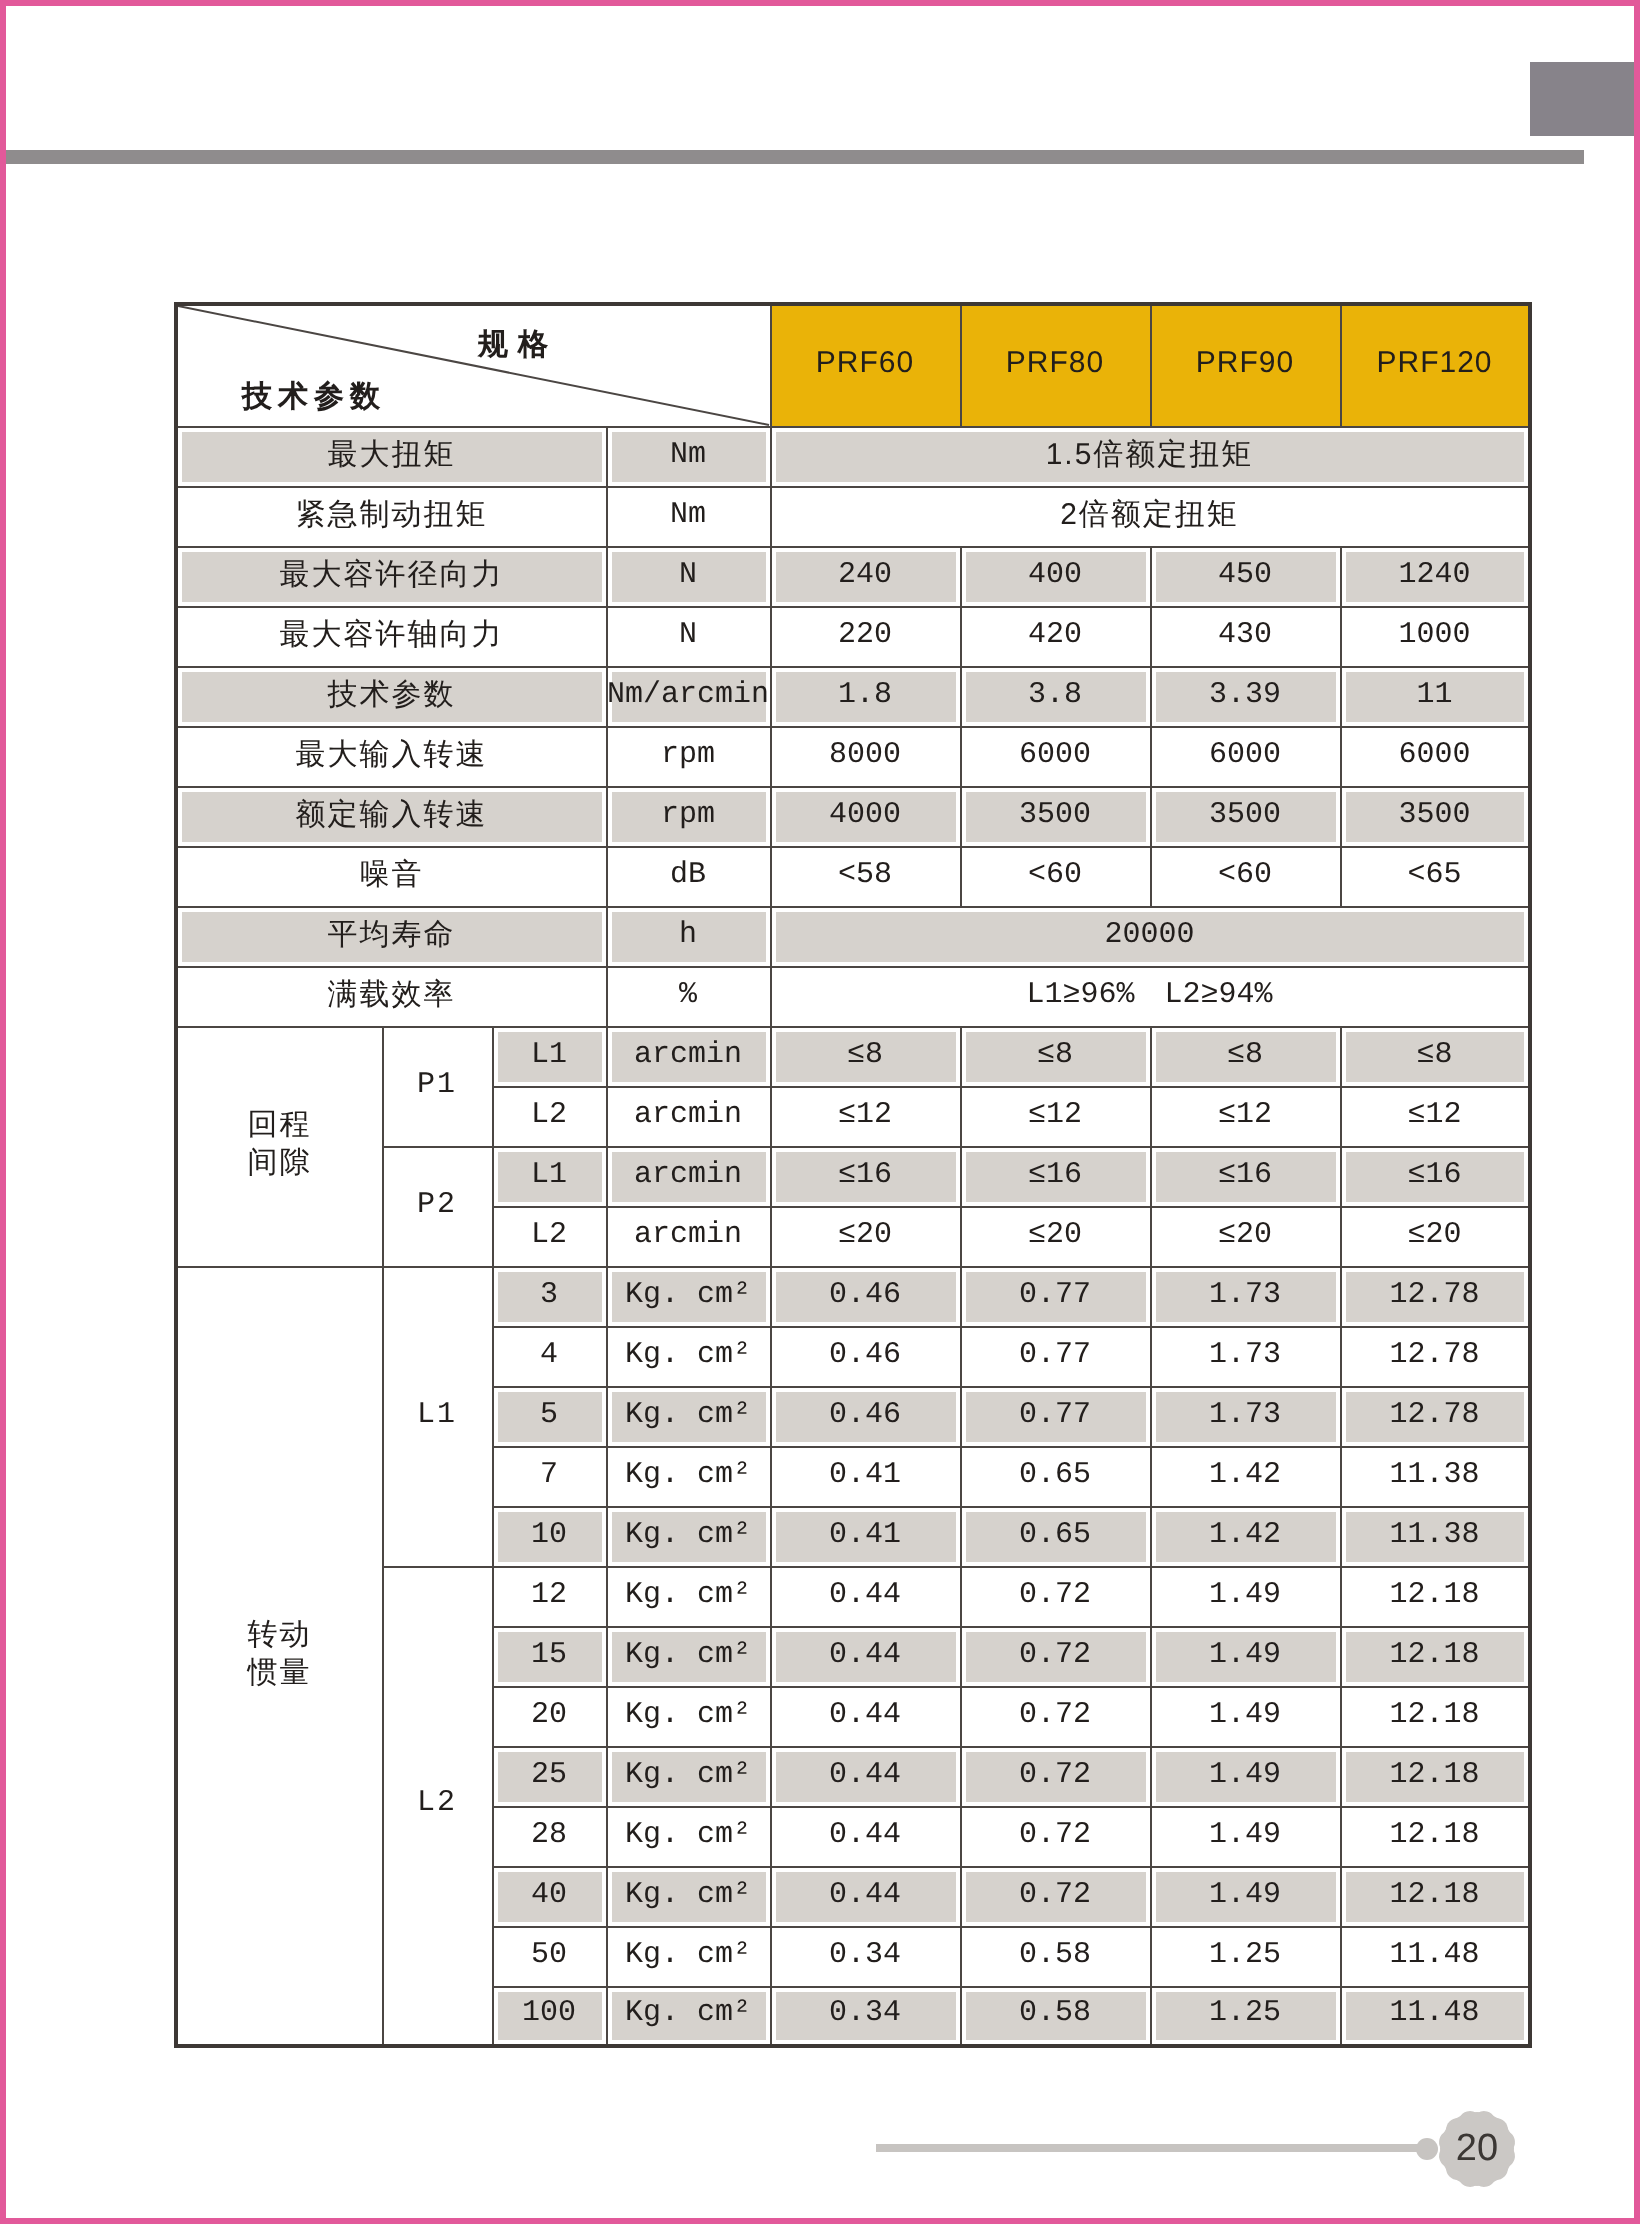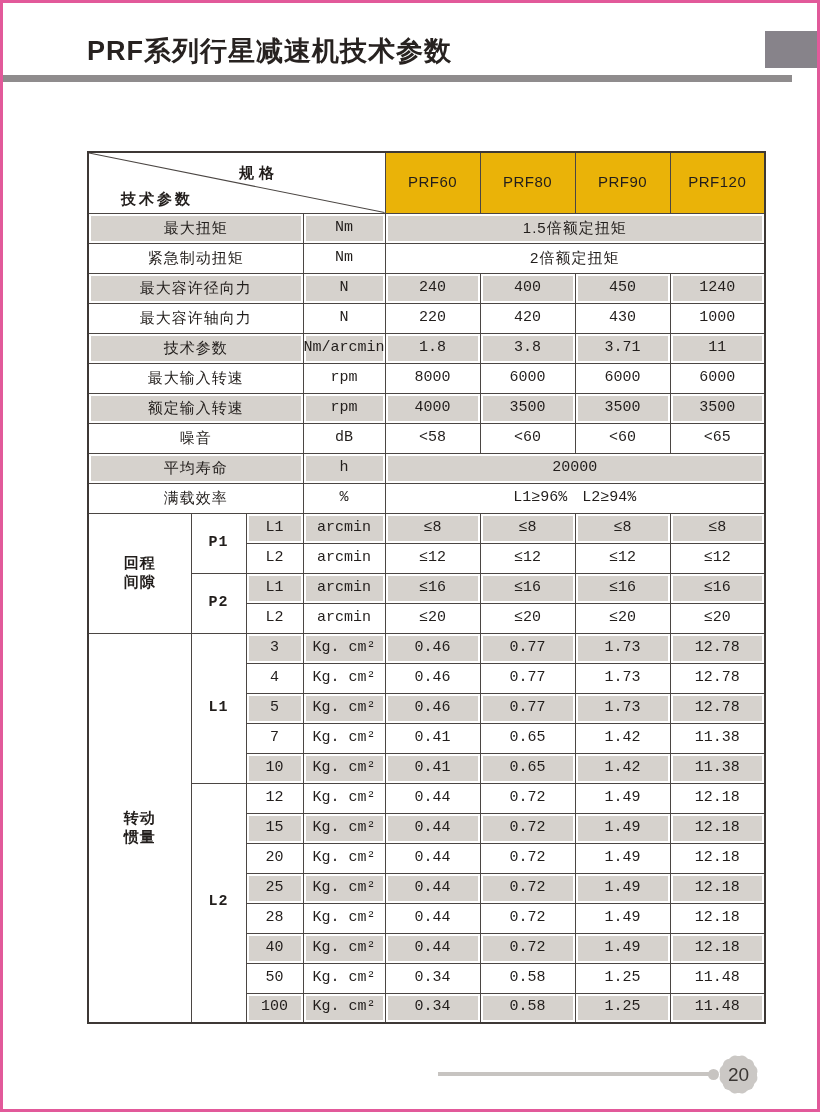--- a/index.html
+++ b/index.html
@@ -23,21 +23,21 @@
   table.spec td{
     border:1px solid #4b4643;text-align:center;vertical-align:middle;padding:0;
     font-size:15px;line-height:1.25;overflow:hidden;
   }
   tr.hdr{height:61px;}
   tr.row{height:30px;}
   td.cn{font-weight:normal;letter-spacing:1px;font-family:"Liberation Sans",sans-serif;}
   td.val,td.sub{font-family:"Liberation Mono","Liberation Sans",monospace;}
   td.unit{font-family:Liberation Mono, monospace;font-size:14px;}
   td.grp{font-family:"Liberation Mono","Liberation Sans",monospace;background:#fff;
-         white-space:pre-line;font-weight:bold;letter-spacing:1px;line-height:1.7;}
+         white-space:pre-line;font-weight:normal;letter-spacing:1px;line-height:1.7;}
   td.grp.cngrp{font-family:"Liberation Sans",sans-serif;}
   td.sh{background:#d6d2cd;box-shadow:inset 0 0 0 2px #ffffff;}
 
   td.cornercell{position:relative;background:#fff;}
   .corner-svg{position:absolute;left:0;top:0;width:100%;height:100%;}
   .corner-spec{position:absolute;left:150px;top:11px;font-size:15px;font-weight:bold;letter-spacing:5px;}
   .corner-params{position:absolute;left:32px;top:37px;font-size:15px;font-weight:bold;letter-spacing:3px;}
   td.prf{font-size:16px;letter-spacing:0.5px;background:#eab308;font-family:"Liberation Sans",sans-serif;}
 
   .footer-line{position:absolute;left:435px;top:1069px;width:277px;height:4px;background:#c7c4c1;}
@@ -49,21 +49,20 @@
   .gear .pagenum{
     position:absolute;inset:0;display:flex;align-items:center;justify-content:center;
     font-size:19px;color:#3b3734;font-family:"Liberation Sans",sans-serif;
   }
 </style>
 </head>
 <body>
 
 <div class="page">
 
-  <div class="page-title">PRF系列行星减速机技术参数</div>
   <div class="title-bar"></div>
   <div class="corner-block"></div>
 
   <table class="spec">
     <colgroup>
       <col style="width:103px">
         <col style="width:55px">
         <col style="width:57px">
         <col style="width:82px">
       <col style="width:95px">
@@ -109,21 +108,21 @@
           <td class="val">220</td>
           <td class="val">420</td>
           <td class="val">430</td>
           <td class="val">1000</td>
         </tr>
         <tr class="row">
           <td class="cn sh" colspan="3">技术参数</td>
           <td class="unit sh">Nm/arcmin</td>
           <td class="val sh">1.8</td>
           <td class="val sh">3.8</td>
-          <td class="val sh">3.71</td>
+          <td class="val sh">3.39</td>
           <td class="val sh">11</td>
         </tr>
         <tr class="row">
           <td class="cn" colspan="3">最大输入转速</td>
           <td class="unit">rpm</td>
           <td class="val">8000</td>
           <td class="val">6000</td>
           <td class="val">6000</td>
           <td class="val">6000</td>
         </tr>

